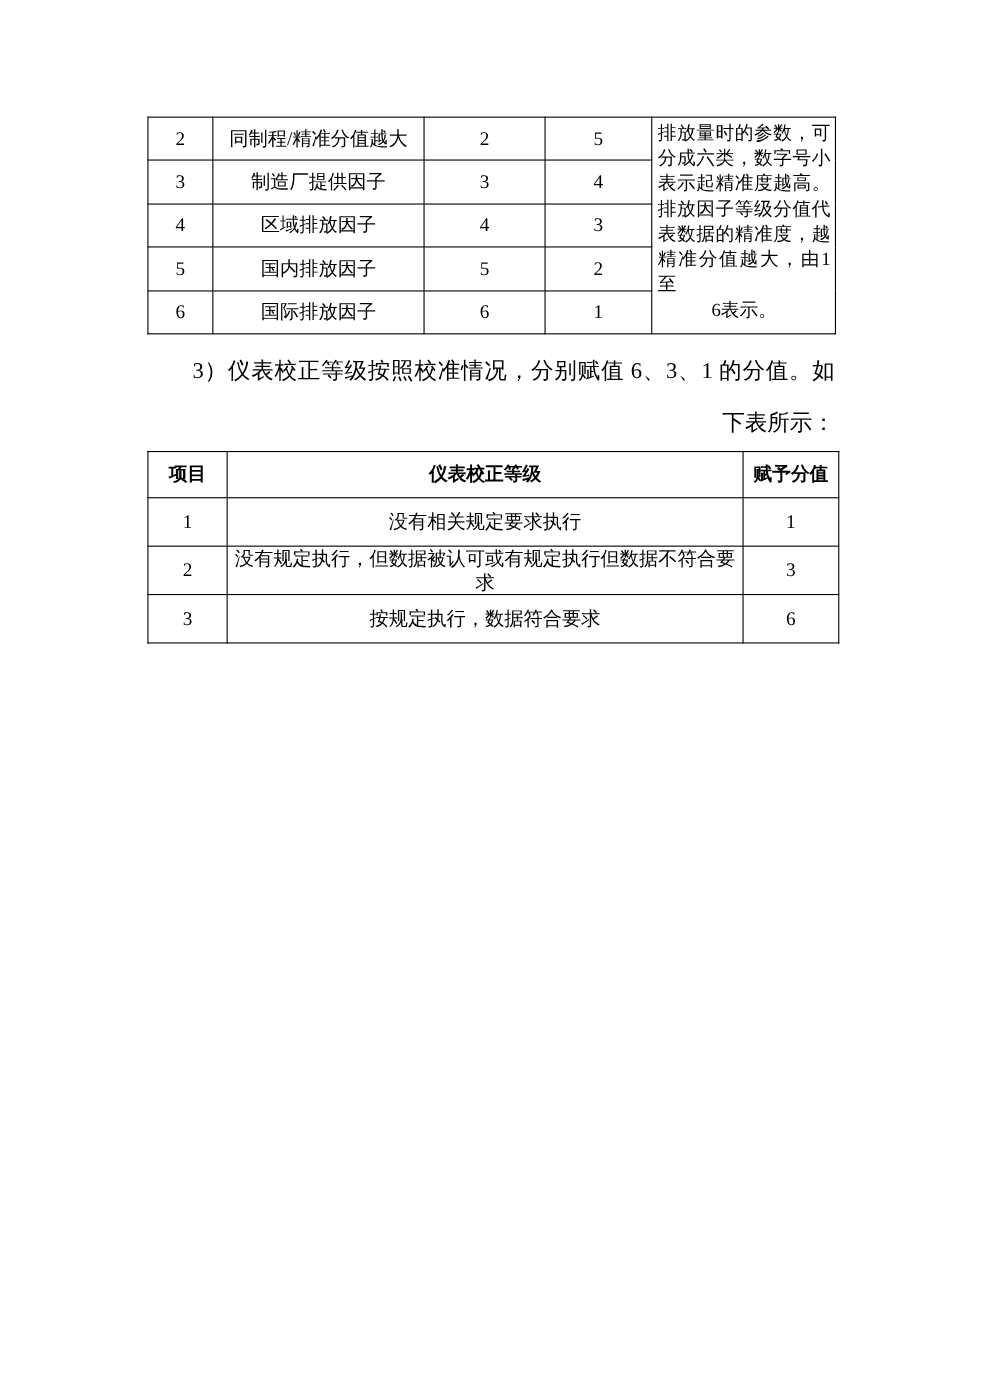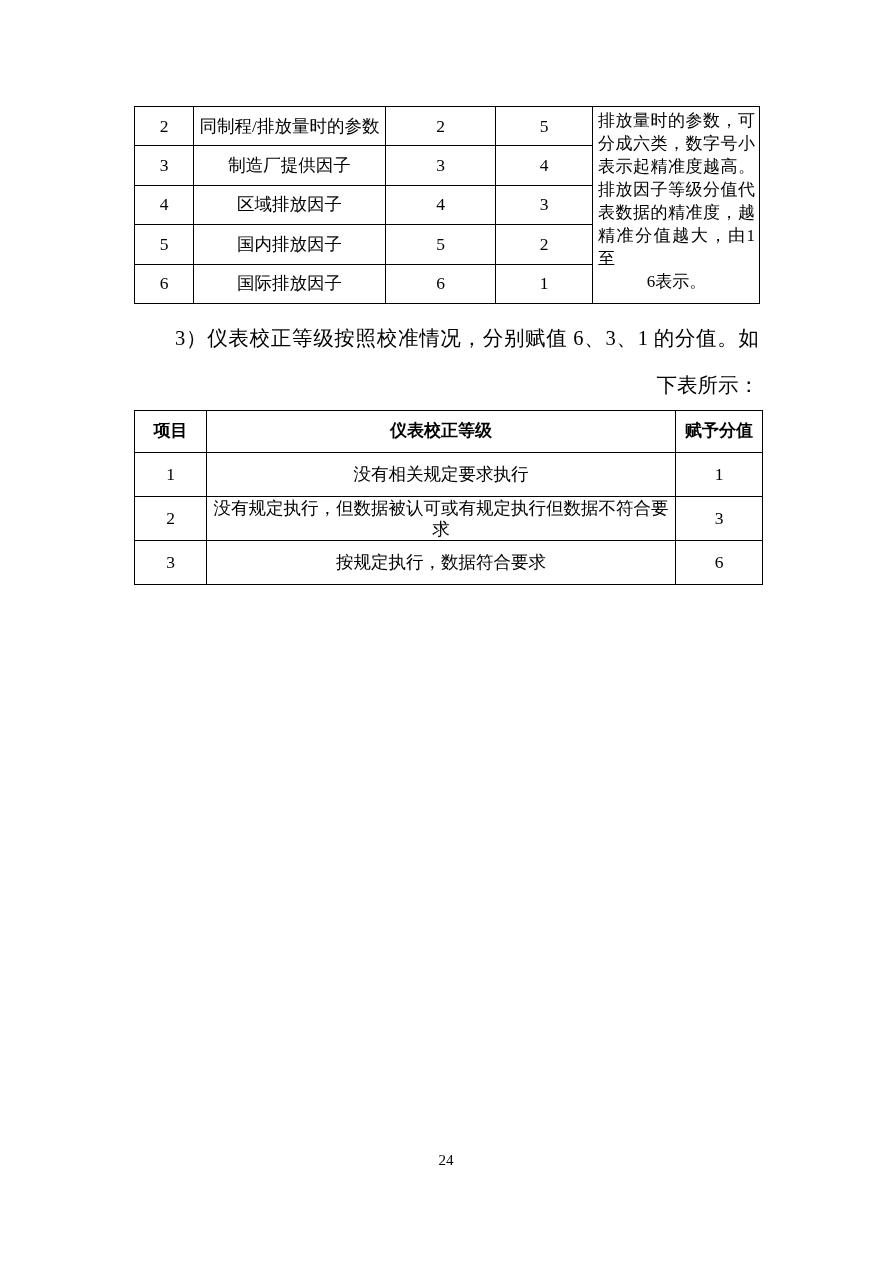--- a/index.html
+++ b/index.html
@@ -82,21 +82,21 @@
     <colgroup>
       <col style="width:59px">
         <col style="width:192px">
         <col style="width:110px">
         <col style="width:97px">
         <col style="width:167px">
     </colgroup>
     <tbody>
       <tr>
         <td>2</td>
-        <td>同制程/排放量时的参数</td>
+        <td>同制程/精准分值越大</td>
         <td>2</td>
         <td>5</td>
         <td class="note" rowspan="5">
           <div class="note-line">排放量时的参数，可</div>
           <div class="note-line">分成六类，数字号小</div>
           <div class="note-line">表示起精准度越高。</div>
           <div class="note-line">排放因子等级分值代</div>
           <div class="note-line">表数据的精准度，越</div>
           <div class="note-line">精准分值越大，由1至</div>
           <div class="note-line center">6表示。</div>
@@ -157,15 +157,14 @@
         <td>3</td>
       </tr>
       <tr>
         <td>3</td>
         <td>按规定执行，数据符合要求</td>
         <td>6</td>
       </tr>
     </tbody>
   </table>
 
-  <div class="pageno">24</div>
 
 </div>
 
 </body></html>

